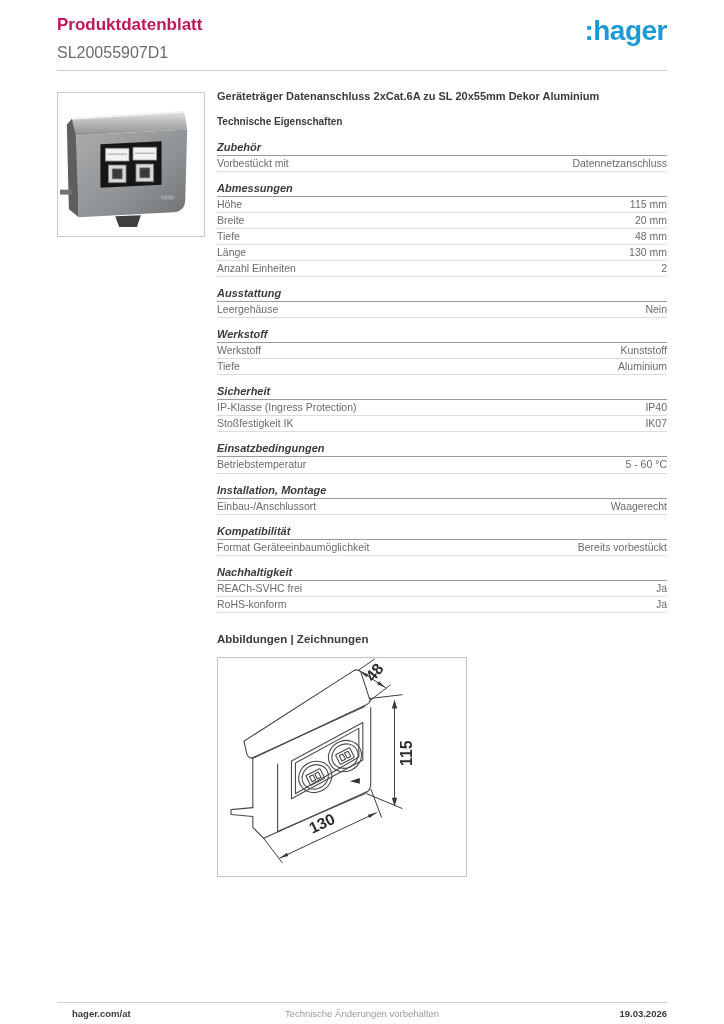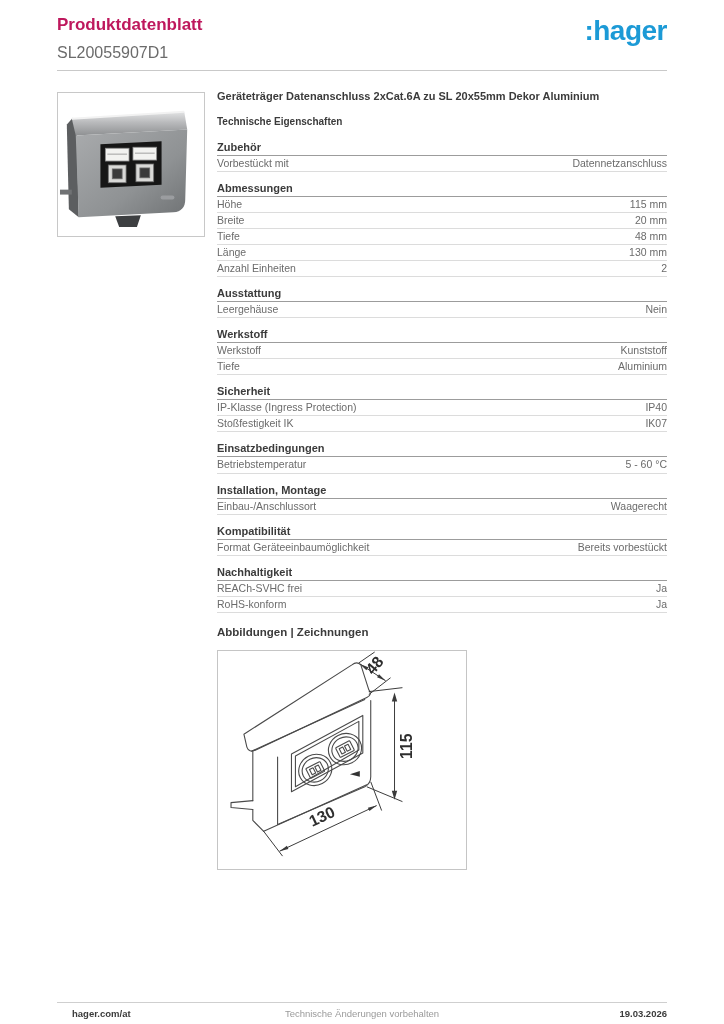--- a/index.html
+++ b/index.html
@@ -22,27 +22,27 @@
   .photo-box { position:absolute; left:57px; top:92px; width:148px; height:145px;
                border:1px solid #c8c8c8; background:#fff; }
   .photo-box svg { display:block; width:100%; height:100%; }
   
   .content { position:absolute; left:217px; top:90px; width:450px; }
   .product-title { font-size:11px; font-weight:bold; color:#3b3b3b; line-height:1.25; }
   .specs-heading { font-size:10px; font-weight:bold; margin-top:12px; }
   .spec-section { margin-top:10px; }
   .spec-section:first-child { margin-top:14px; }
   .spec-title { font-size:11px; font-weight:bold; color:#3b3b3b;
-                padding-bottom:2px; border-bottom:1px solid #9c9c9c; line-height:1.1; }
+                padding-bottom:2px; border-bottom:1px solid #9c9c9c; line-height:1.1;font-style:italic; }
   .spec-row { display:flex; justify-content:space-between; align-items:flex-end;
               font-size:10.5px; color:#6b6b6b; line-height:1.05;
               padding:2px 0; border-bottom:1px solid #dcdcdc; }
   .spec-label { text-align:left; }
   .spec-value { text-align:right; white-space:nowrap; }
-  .drawings-heading { font-size:11.5px; font-weight:bold; margin-top:13px; }
+  .drawings-heading { font-size:11.5px; font-weight:bold; margin-top:20px; }
   .drawing-box { margin-top:12px; width:250px; height:220px; border:1px solid #c5c5c5;
                  background:#fff; }
   .drawing-box svg { display:block; width:100%; height:100%; }
   
   .footer-rule { position:absolute; left:57px; right:57px; top:1002px; height:0;
                  border-top:1px solid #cfcfcf; }
   .footer { position:absolute; left:57px; right:57px; top:1008px; height:14px;
             font-size:9.5px; }
   .footer-left  { position:absolute; left:15px; font-weight:bold; color:#3b3b3b; }
   .footer-center{ position:absolute; left:0; right:0; text-align:center;

